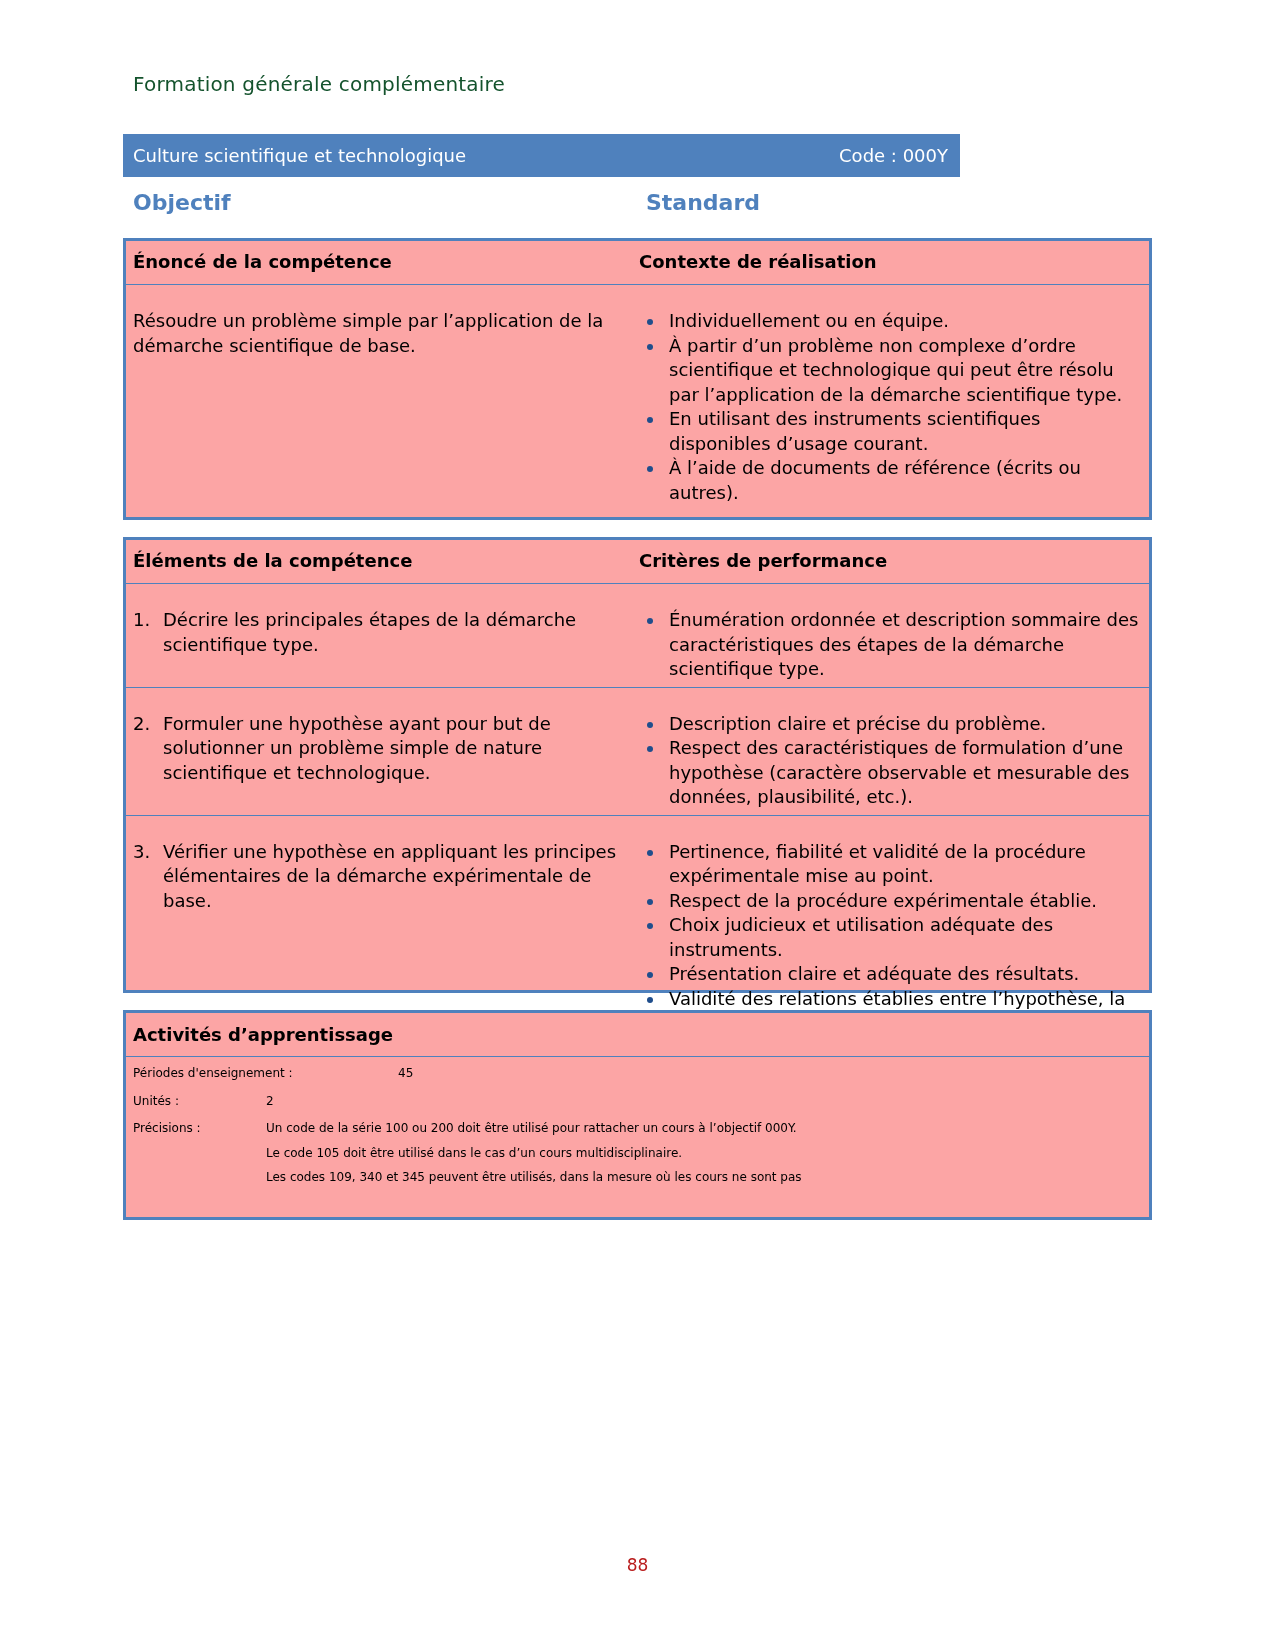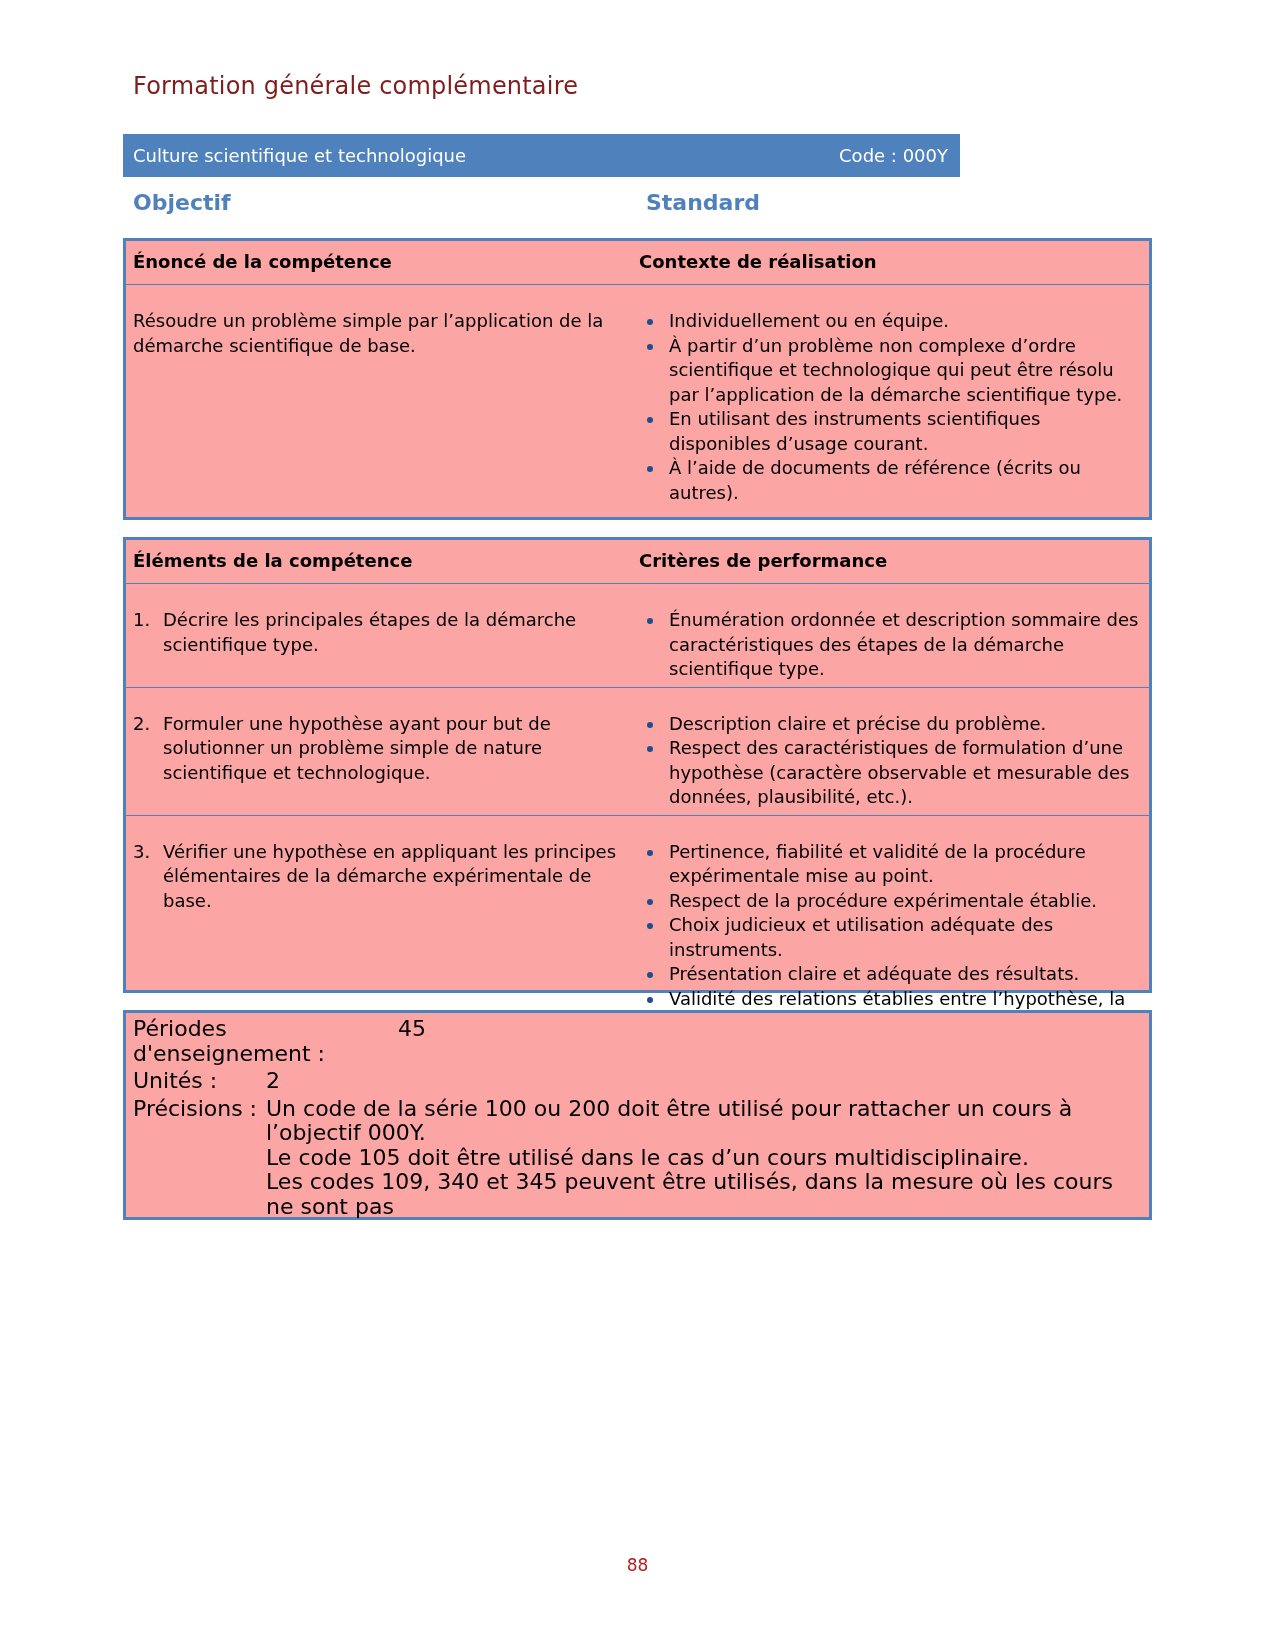--- a/index.html
+++ b/index.html
@@ -2,21 +2,21 @@
 <html><head>
 <meta charset="utf-8">
 <style>
   html, body { margin: 0; padding: 0; background: #ffffff; }
   body {
     width: 1275px; height: 1650px; position: relative; overflow: hidden;
     font-family: "DejaVu Sans", sans-serif; color: #000; 
   }
   .page-header {
     position: absolute; left: 133px; top: 72px;
-    font-size: 24px; color: #7f1d1d; letter-spacing: 0.2px; text-align: center;
+    font-size: 20px; color: #14532d; letter-spacing: 0.2px; text-align: center;
   }
   .title-bar {
     position: absolute; left: 123px; top: 134px; width: 837px; height: 43px;
     background: #4f81bd; color: #ffffff; font-size: 18px;
     display: flex; align-items: center; justify-content: space-between;
     box-sizing: border-box; padding: 0 12px 0 10px;
   }
   .section-heads {
     position: absolute; left: 133px; top: 190px; width: 1010px;
     font-size: 22px; font-weight: bold; color: #4f81bd;
@@ -45,21 +45,21 @@
   }
   ol.num { list-style: none; margin: 0; padding: 0; }
   ol.num li { position: relative; padding-left: 30px; }
   ol.num li .n { position: absolute; left: 0; top: 0; }
 
   #box1 { top: 238px; height: 282px; }
   #box2 { top: 537px; height: 456px; }
   #box3 { top: 1010px; height: 210px; }
 
   .act-head { font-weight: bold; font-size: 18px; height: 43px; line-height: 43px; padding-left: 7px; border-bottom: 1px solid #4f81bd; }
-  .act-body { padding: 4px 8px 0 7px; font-size: 22px; line-height: 24.5px; }
+  .act-body { padding: 4px 8px 0 7px; font-size: 12px; line-height: 24.5px; }
   .act-line { display: flex; margin-bottom: 3px; }
   .act-label { flex: 0 0 auto; }
   .lbl-periodes { width: 265px; }
   .lbl-unites { width: 133px; }
   .lbl-precisions { width: 133px; }
   .prec-lines { display: block; }
   .prec-lines span { display: block; }
 
   .page-number {
     position: absolute; left: 0; width: 1275px; top: 1555px; text-align: center;
@@ -157,20 +157,21 @@
           <li><span class="dot"></span><span>Présentation claire et adéquate des résultats.</span></li>
           <li><span class="dot"></span><span>Validité des relations établies entre l’hypothèse, la vérification et la conclusion.</span></li>
         </ul>
       </td>
     </tr>
   </tbody>
     </table>
 </div>
 
 <div class="box" id="box3">
+  <div class="act-head">Activités d’apprentissage</div>
   <div class="act-body">
     <div class="act-line">
       <span class="act-label lbl-periodes">Périodes d'enseignement :</span>
       <span>45</span>
     </div>
     <div class="act-line">
       <span class="act-label lbl-unites">Unités :</span>
       <span>2</span>
     </div>
     <div class="act-line">

